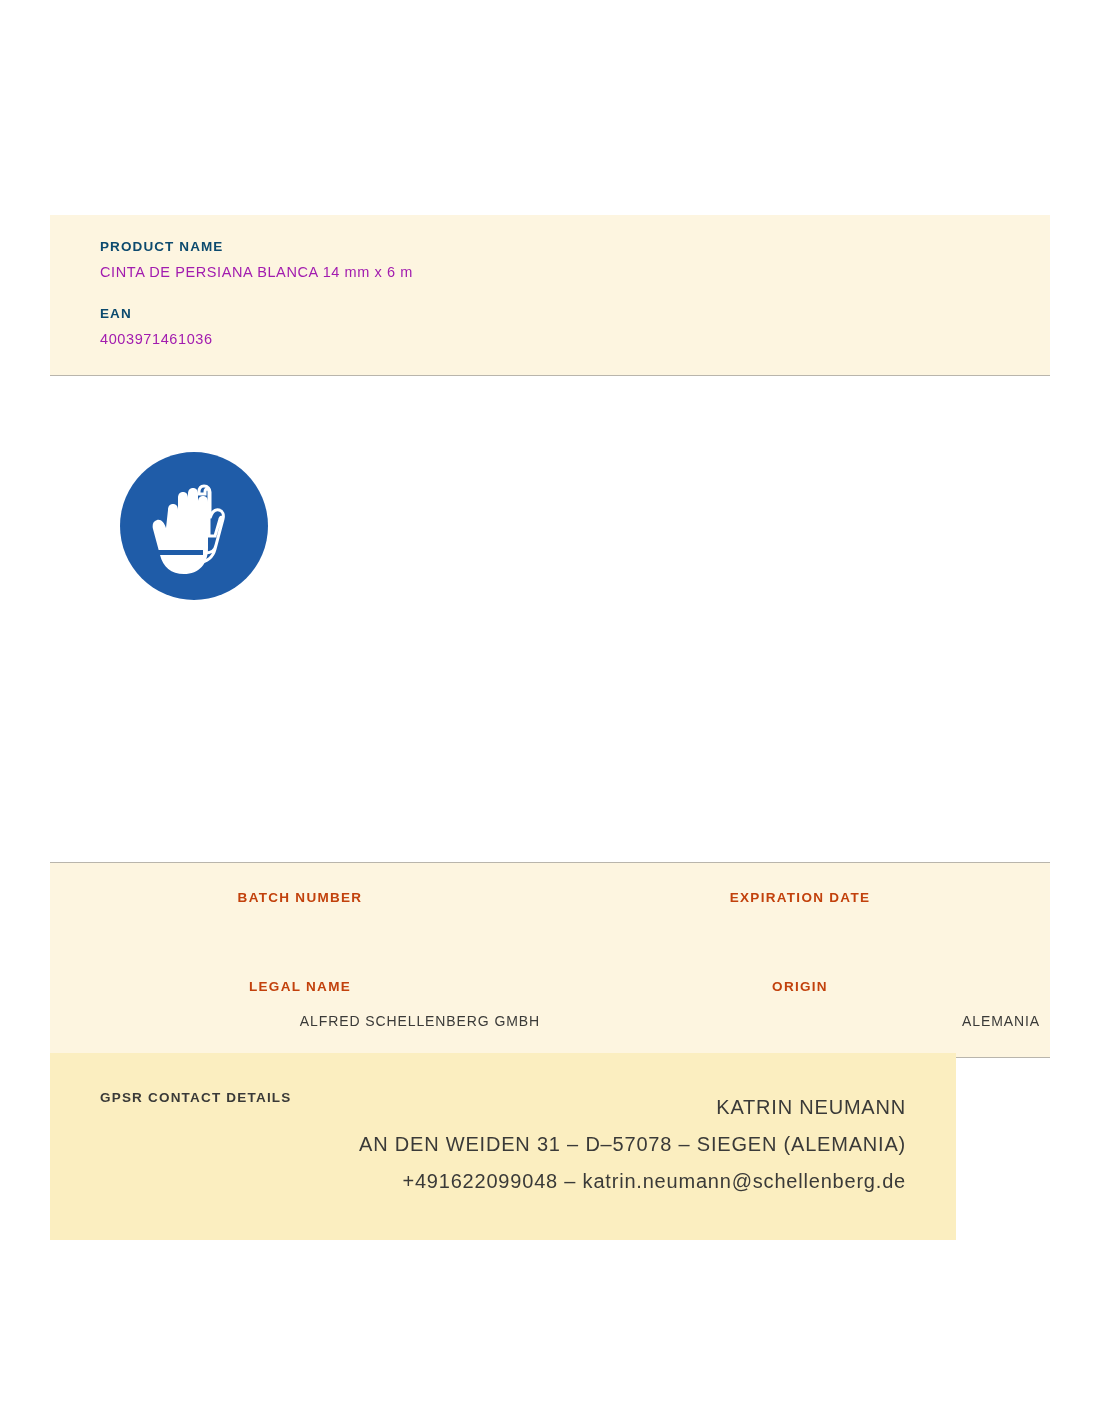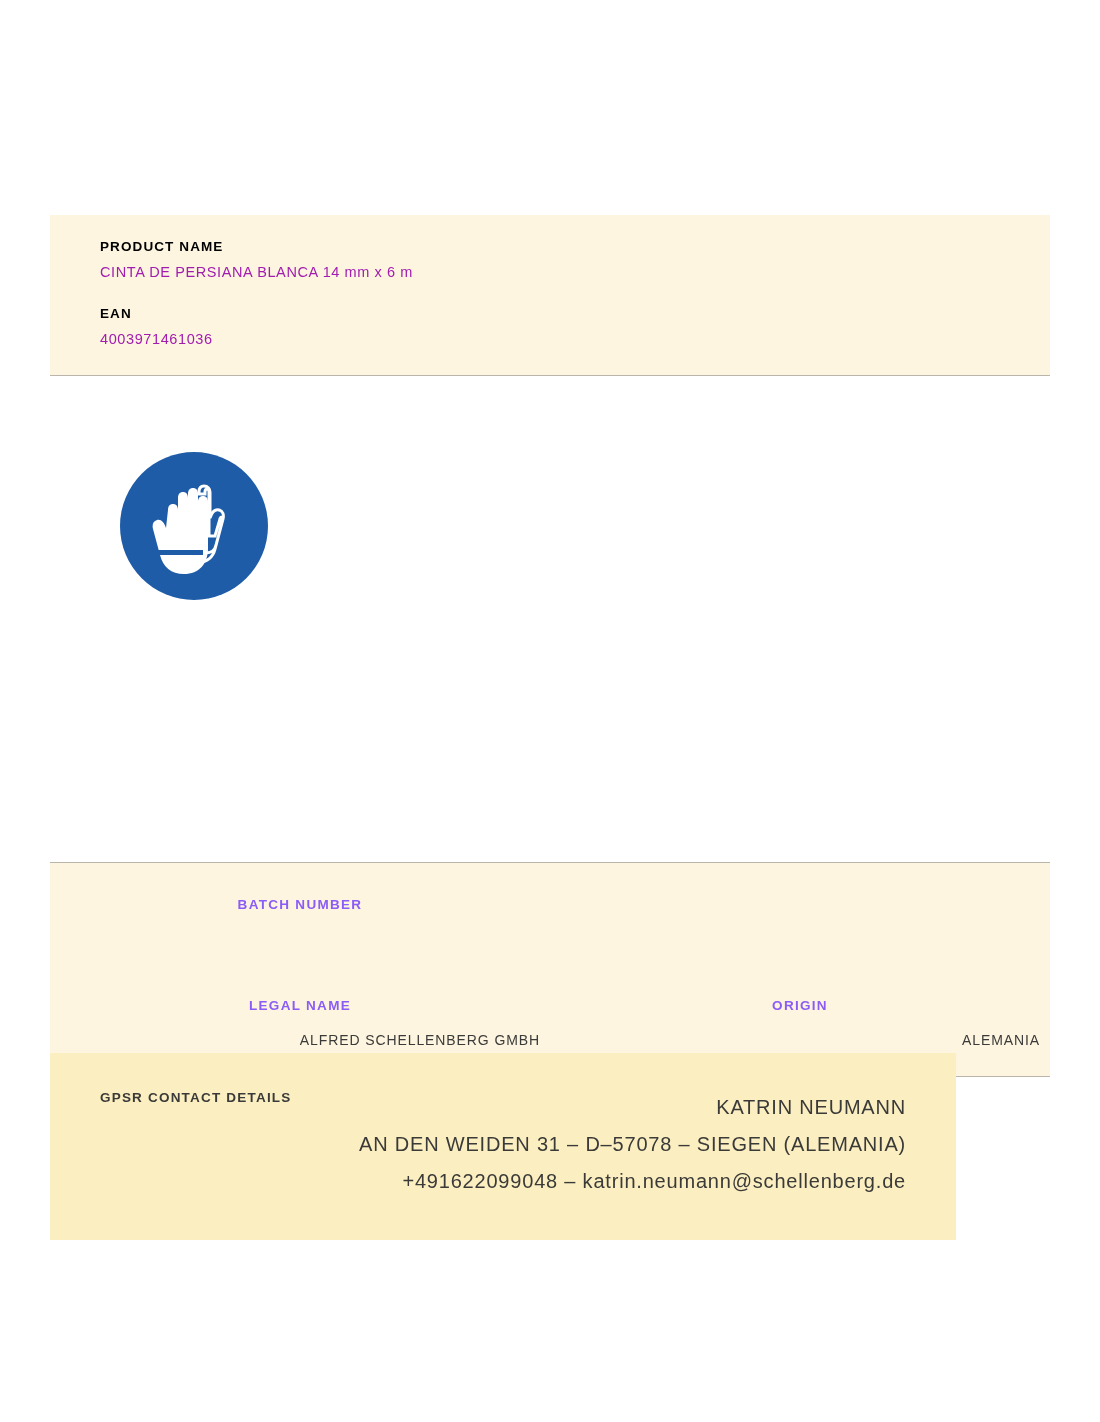--- a/index.html
+++ b/index.html
@@ -30,21 +30,21 @@
     width: 1000px;
     background: #fdf5e0;
     border-bottom: 1px solid #b9b5ac;
     box-sizing: border-box;
     padding: 24px 50px 28px 50px;
   }
   .field-label {
     font-size: 13.5px;
     font-weight: bold;
     letter-spacing: 1.1px;
-    color: #000000;
+    color: #0c4a6e;
     margin: 0 0 10px 0;
   }
   .field-value {
     font-size: 14.5px;
     letter-spacing: 0.6px;
     color: #a21caf;
     margin: 0 0 26px 0;
   }
   .field-value.last { margin-bottom: 0; }
 
@@ -81,22 +81,22 @@
   .info-cell {
     flex: 1 1 50%;
     text-align: center;
     box-sizing: border-box;
     padding: 0 10px;
   }
   .info-cell .cell-label {
     font-size: 13.5px;
     font-weight: bold;
     letter-spacing: 1.3px;
-    color: #8b5cf6;
-    margin: 11px;
+    color: #c2410c;
+    margin: 4px;
     line-height: 1.4;
   }
   .info-cell .cell-value {
     font-size: 14px;
     letter-spacing: 0.9px;
     color: #3a3a38;
     margin: 0;
     line-height: 1.4;
     min-height: 18px;
   }
@@ -202,20 +202,21 @@
     </svg>
   </div>
 
   <div class="info-block">
     <div class="info-row row-gap-1">
       <div class="info-cell">
         <p class="cell-label">BATCH NUMBER</p>
         <p class="cell-value"></p>
       </div>
       <div class="info-cell">
+        <p class="cell-label">EXPIRATION DATE</p>
         <p class="cell-value"></p>
       </div>
     </div>
     <div class="info-row row-gap-2">
       <div class="info-cell">
         <p class="cell-label">LEGAL NAME</p>
         <p class="cell-value">ALFRED SCHELLENBERG GMBH</p>
       </div>
       <div class="info-cell">
         <p class="cell-label">ORIGIN</p>

